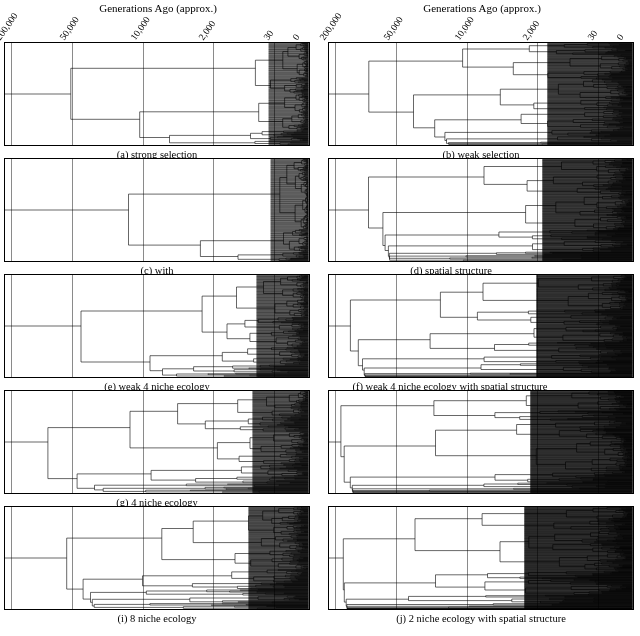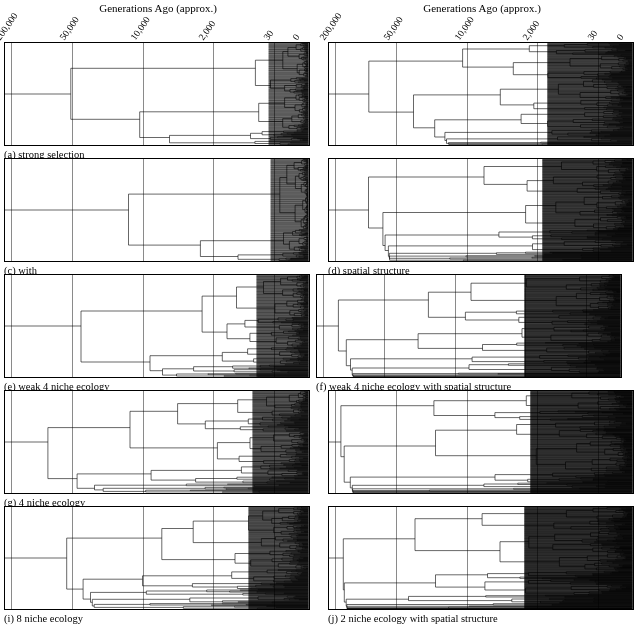--- a/index.html
+++ b/index.html
@@ -11,21 +11,21 @@
   .col-right{left:326px;}
 
   .axis-title{position:absolute;width:100%;text-align:center;font-size:11px;top:2px;}
   .axis-labels{position:absolute;top:16px;left:0;width:100%;height:26px;}
   .axis-labels span{position:absolute;font-size:9.5px;transform-origin:left bottom;
       transform:rotate(-55deg);white-space:nowrap;bottom:0;}
 
   .panel{position:absolute;left:0;width:100%;}
   .plotbox{position:relative;border:1px solid #000;background:#fff;overflow:hidden;box-sizing:border-box;}
   .gridline{position:absolute;top:0;bottom:0;width:1px;background:#8a8a8a;}
-  .caption{position:absolute;width:100%;font-size:10.5px;}
+  .caption{position:absolute;width:100%;text-align:center;font-size:10.5px;}
 
   .tree{position:absolute;left:0;top:0;width:100%;height:100%;}
   .tree svg{display:block;width:100%;height:100%;}
 </style>
 </head>
 <body>
 
 <div class="figure">
 
   <div class="col col-left">
@@ -78,20 +78,21 @@
           <div class="gridline" style="left: 208.08px;"></div>
           <div class="gridline" style="left: 269.28px;"></div>
           <div class="gridline" style="left: 302.94px;"></div>
           <div class="tree">
             <svg viewBox="0 0 304 102" preserveAspectRatio="none">
               <path d="M218.4 0.2L303.5 0.2M218.4 0.7L303.5 0.7M218.4 1.2L303.5 1.2M218.4 1.6L303.5 1.6M218.4 2.1L303.5 2.1M218.4 2.5L303.5 2.5M218.4 3.0L303.5 3.0M218.4 3.5L303.5 3.5M218.4 3.9L303.5 3.9M218.4 4.4L303.5 4.4M218.4 4.9L303.5 4.9M218.4 5.3L303.5 5.3M218.4 5.8L303.5 5.8M218.4 6.3L303.5 6.3M218.4 6.7L303.5 6.7M218.4 7.2L303.5 7.2M218.4 7.7L303.5 7.7M218.4 8.1L303.5 8.1M218.4 8.6L303.5 8.6M218.4 9.0L303.5 9.0M218.4 9.5L303.5 9.5M218.4 10.0L303.5 10.0M218.4 10.4L303.5 10.4M218.4 10.9L303.5 10.9M218.4 11.4L303.5 11.4M218.4 11.8L303.5 11.8M218.4 12.3L303.5 12.3M218.4 12.8L303.5 12.8M218.4 13.2L303.5 13.2M218.4 13.7L303.5 13.7M218.4 14.1L303.5 14.1M218.4 14.6L303.5 14.6M218.4 15.1L303.5 15.1M218.4 15.5L303.5 15.5M218.4 16.0L303.5 16.0M218.4 16.5L303.5 16.5M218.4 16.9L303.5 16.9M218.4 17.4L303.5 17.4M218.4 17.9L303.5 17.9M218.4 18.3L303.5 18.3M218.4 18.8L303.5 18.8M218.4 19.2L303.5 19.2M218.4 19.7L303.5 19.7M218.4 20.2L303.5 20.2M218.4 20.6L303.5 20.6M218.4 21.1L303.5 21.1M218.4 21.6L303.5 21.6M218.4 22.0L303.5 22.0M218.4 22.5L303.5 22.5M218.4 22.9L303.5 22.9M218.4 23.4L303.5 23.4M218.4 23.9L303.5 23.9M218.4 24.3L303.5 24.3M218.4 24.8L303.5 24.8M218.4 25.3L303.5 25.3M218.4 25.7L303.5 25.7M218.4 26.2L303.5 26.2M218.4 26.7L303.5 26.7M218.4 27.1L303.5 27.1M218.4 27.6L303.5 27.6M218.4 28.1L303.5 28.1M218.4 28.5L303.5 28.5M218.4 29.0L303.5 29.0M218.4 29.4L303.5 29.4M218.4 29.9L303.5 29.9M218.4 30.4L303.5 30.4M218.4 30.8L303.5 30.8M218.4 31.3L303.5 31.3M218.4 31.8L303.5 31.8M218.4 32.2L303.5 32.2M218.4 32.7L303.5 32.7M218.4 33.1L303.5 33.1M218.4 33.6L303.5 33.6M218.4 34.1L303.5 34.1M218.4 34.5L303.5 34.5M218.4 35.0L303.5 35.0M218.4 35.5L303.5 35.5M218.4 35.9L303.5 35.9M218.4 36.4L303.5 36.4M218.4 36.9L303.5 36.9M218.4 37.3L303.5 37.3M218.4 37.8L303.5 37.8M218.4 38.3L303.5 38.3M218.4 38.7L303.5 38.7M218.4 39.2L303.5 39.2M218.4 39.6L303.5 39.6M218.4 40.1L303.5 40.1M218.4 40.6L303.5 40.6M218.4 41.0L303.5 41.0M218.4 41.5L303.5 41.5M218.4 42.0L303.5 42.0M218.4 42.4L303.5 42.4M218.4 42.9L303.5 42.9M218.4 43.4L303.5 43.4M218.4 43.8L303.5 43.8M218.4 44.3L303.5 44.3M218.4 44.7L303.5 44.7M218.4 45.2L303.5 45.2M218.4 45.7L303.5 45.7M218.4 46.1L303.5 46.1M218.4 46.6L303.5 46.6M218.4 47.1L303.5 47.1M218.4 47.5L303.5 47.5M218.4 48.0L303.5 48.0M218.4 48.5L303.5 48.5M218.4 48.9L303.5 48.9M218.4 49.4L303.5 49.4M218.4 49.8L303.5 49.8M218.4 50.3L303.5 50.3M218.4 50.8L303.5 50.8M218.4 51.2L303.5 51.2M218.4 51.7L303.5 51.7M218.4 52.2L303.5 52.2M218.4 52.6L303.5 52.6M218.4 53.1L303.5 53.1M218.4 53.5L303.5 53.5M218.4 54.0L303.5 54.0M218.4 54.5L303.5 54.5M218.4 54.9L303.5 54.9M218.4 55.4L303.5 55.4M218.4 55.9L303.5 55.9M218.4 56.3L303.5 56.3M218.4 56.8L303.5 56.8M218.4 57.3L303.5 57.3M218.4 57.7L303.5 57.7M218.4 58.2L303.5 58.2M218.4 58.6L303.5 58.6M218.4 59.1L303.5 59.1M218.4 59.6L303.5 59.6M218.4 60.0L303.5 60.0M218.4 60.5L303.5 60.5M218.4 61.0L303.5 61.0M218.4 61.4L303.5 61.4M218.4 61.9L303.5 61.9M218.4 62.4L303.5 62.4M218.4 62.8L303.5 62.8M218.4 63.3L303.5 63.3M218.4 63.8L303.5 63.8M218.4 64.2L303.5 64.2M218.4 64.7L303.5 64.7M218.4 65.1L303.5 65.1M218.4 65.6L303.5 65.6M218.4 66.1L303.5 66.1M218.4 66.5L303.5 66.5M218.4 67.0L303.5 67.0M218.4 67.5L303.5 67.5M218.4 67.9L303.5 67.9M218.4 68.4L303.5 68.4M218.4 68.8L303.5 68.8M218.4 69.3L303.5 69.3M218.4 69.8L303.5 69.8M218.4 70.2L303.5 70.2M218.4 70.7L303.5 70.7M218.4 71.2L303.5 71.2M218.4 71.6L303.5 71.6M218.4 72.1L303.5 72.1M218.4 72.6L303.5 72.6M218.4 73.0L303.5 73.0M218.4 73.5L303.5 73.5M218.4 74.0L303.5 74.0M218.4 74.4L303.5 74.4M218.4 74.9L303.5 74.9M218.4 75.3L303.5 75.3M218.4 75.8L303.5 75.8M218.4 76.3L303.5 76.3M218.4 76.7L303.5 76.7M218.4 77.2L303.5 77.2M218.4 77.7L303.5 77.7M218.4 78.1L303.5 78.1M218.4 78.6L303.5 78.6M218.4 79.0L303.5 79.0M218.4 79.5L303.5 79.5M218.4 80.0L303.5 80.0M218.4 80.4L303.5 80.4M218.4 80.9L303.5 80.9M218.4 81.4L303.5 81.4M218.4 81.8L303.5 81.8M218.4 82.3L303.5 82.3M218.4 82.8L303.5 82.8M218.4 83.2L303.5 83.2M218.4 83.7L303.5 83.7M218.4 84.2L303.5 84.2M218.4 84.6L303.5 84.6M218.4 85.1L303.5 85.1M218.4 85.5L303.5 85.5M218.4 86.0L303.5 86.0M218.4 86.5L303.5 86.5M218.4 86.9L303.5 86.9M218.4 87.4L303.5 87.4M218.4 87.9L303.5 87.9M218.4 88.3L303.5 88.3M218.4 88.8L303.5 88.8M218.4 89.3L303.5 89.3M218.4 89.7L303.5 89.7M218.4 90.2L303.5 90.2M218.4 90.6L303.5 90.6M218.4 91.1L303.5 91.1M218.4 91.6L303.5 91.6M218.4 92.0L303.5 92.0M218.4 92.5L303.5 92.5M218.4 93.0L303.5 93.0M218.4 93.4L303.5 93.4M218.4 93.9L303.5 93.9M218.4 94.3L303.5 94.3M218.4 94.8L303.5 94.8M218.4 95.3L303.5 95.3M218.4 95.7L303.5 95.7M218.4 96.2L303.5 96.2M218.4 96.7L303.5 96.7M218.4 97.1L303.5 97.1M218.4 97.6L303.5 97.6M218.4 98.1L303.5 98.1M218.4 98.5L303.5 98.5M218.4 99.0L303.5 99.0M218.4 99.5L303.5 99.5M218.4 99.9L303.5 99.9M218.4 100.4L303.5 100.4M218.4 100.8L303.5 100.8M218.4 101.3L303.5 101.3M218.4 101.8L303.5 101.8" stroke="#000" stroke-width="0.55" fill="none"></path>
               <path d="M0.0 51.0L6.1 51.0M6.1 51.0L39.8 51.0M39.8 18.1L39.8 69.1M39.8 18.1L133.6 18.1M133.6 6.0L133.6 24.1M133.6 6.0L200.3 6.0M200.3 2.7L200.3 8.7M200.3 2.7L235.3 2.7M235.3 1.5L235.3 4.2M235.3 1.5L258.2 1.5M258.2 0.6L258.2 2.1M258.2 0.6L280.0 0.6M280.0 0.3L280.0 0.8M280.0 0.3L303.0 0.3M280.0 0.8L303.0 0.8M258.2 2.1L281.4 2.1M281.4 1.7L281.4 2.6M281.4 1.7L290.5 1.7M290.5 1.4L290.5 2.0M290.5 1.4L303.0 1.4M290.5 2.0L303.0 2.0M281.4 2.6L303.0 2.6M235.3 4.2L263.7 4.2M263.7 3.6L263.7 4.8M263.7 3.6L284.1 3.6M284.1 3.3L284.1 3.9M284.1 3.3L303.0 3.3M284.1 3.9L303.0 3.9M263.7 4.8L275.9 4.8M275.9 4.4L275.9 5.1M275.9 4.4L303.0 4.4M275.9 5.1L303.0 5.1M200.3 8.7L227.4 8.7M227.4 7.5L227.4 10.7M227.4 7.5L256.0 7.5M256.0 6.8L256.0 8.9M256.0 6.8L282.8 6.8M282.8 6.1L282.8 7.4M282.8 6.1L287.7 6.1M287.7 5.7L287.7 6.3M287.7 5.7L303.0 5.7M287.7 6.3L303.0 6.3M282.8 7.4L288.1 7.4M288.1 7.1L288.1 7.9M288.1 7.1L296.4 7.1M296.4 7.0L296.4 7.5M296.4 7.0L303.0 7.0M296.4 7.5L303.0 7.5M288.1 7.9L303.0 7.9M256.0 8.9L278.9 8.9M278.9 8.4L278.9 9.1M278.9 8.4L303.0 8.4M278.9 9.1L303.0 9.1M227.4 10.7L243.7 10.7M243.7 10.1L243.7 11.3M243.7 10.1L276.7 10.1M276.7 9.7L276.7 10.3M276.7 9.7L303.0 9.7M276.7 10.3L303.0 10.3M243.7 11.3L270.1 11.3M270.1 11.0L270.1 11.7M270.1 11.0L303.0 11.0M270.1 11.7L303.0 11.7M133.6 24.1L184.3 24.1M184.3 19.6L184.3 31.7M184.3 19.6L241.0 19.6M241.0 15.5L241.0 23.1M241.0 15.5L272.6 15.5M272.6 13.2L272.6 16.7M272.6 13.2L285.2 13.2M285.2 12.5L285.2 13.7M285.2 12.5L292.1 12.5M292.1 12.2L292.1 12.8M292.1 12.2L303.0 12.2M292.1 12.8L303.0 12.8M285.2 13.7L288.6 13.7M288.6 13.5L288.6 14.1M288.6 13.5L303.0 13.5M288.6 14.1L303.0 14.1M272.6 16.7L289.8 16.7M289.8 15.5L289.8 17.8M289.8 15.5L295.2 15.5M295.2 14.8L295.2 16.0M295.2 14.8L297.4 14.8M297.4 14.7L297.4 15.1M297.4 14.7L303.0 14.7M297.4 15.1L303.0 15.1M295.2 16.0L296.8 16.0M296.8 15.6L296.8 16.3M296.8 15.6L303.0 15.6M296.8 16.3L303.0 16.3M289.8 17.8L293.9 17.8M293.9 17.1L293.9 18.2M293.9 17.1L303.0 17.1M293.9 18.2L299.1 18.2M299.1 17.7L299.1 18.5M299.1 17.7L303.0 17.7M299.1 18.5L303.0 18.5M241.0 23.1L271.3 23.1M271.3 20.8L271.3 24.9M271.3 20.8L289.3 20.8M289.3 19.9L289.3 21.7M289.3 19.9L297.1 19.9M297.1 19.5L297.1 20.4M297.1 19.5L300.3 19.5M300.3 19.3L300.3 19.8M300.3 19.3L303.0 19.3M300.3 19.8L303.0 19.8M297.1 20.4L303.0 20.4M289.3 21.7L295.5 21.7M295.5 21.4L295.5 22.3M295.5 21.4L300.0 21.4M300.0 21.0L300.0 21.6M300.0 21.0L303.0 21.0M300.0 21.6L303.0 21.6M295.5 22.3L303.0 22.3M271.3 24.9L282.7 24.9M282.7 23.6L282.7 25.9M282.7 23.6L290.6 23.6M290.6 23.1L290.6 24.0M290.6 23.1L297.8 23.1M297.8 22.8L297.8 23.3M297.8 22.8L303.0 22.8M297.8 23.3L303.0 23.3M290.6 24.0L295.9 24.0M295.9 23.8L295.9 24.2M295.9 23.8L303.0 23.8M295.9 24.2L303.0 24.2M282.7 25.9L293.9 25.9M293.9 25.1L293.9 26.5M293.9 25.1L296.1 25.1M296.1 24.8L296.1 25.3M296.1 24.8L303.0 24.8M296.1 25.3L303.0 25.3M293.9 26.5L296.9 26.5M296.9 26.2L296.9 27.0M296.9 26.2L298.7 26.2M298.7 25.9L298.7 26.4M298.7 25.9L303.0 25.9M298.7 26.4L303.0 26.4M296.9 27.0L303.0 27.0M184.3 31.7L218.9 31.7M218.9 30.1L218.9 34.5M218.9 30.1L254.9 30.1M254.9 28.6L254.9 31.4M254.9 28.6L281.0 28.6M281.0 28.2L281.0 29.6M281.0 28.2L292.5 28.2M292.5 27.9L292.5 28.8M292.5 27.9L296.3 27.9M296.3 27.5L296.3 28.1M296.3 27.5L303.0 27.5M296.3 28.1L303.0 28.1M292.5 28.8L303.0 28.8M281.0 29.6L290.9 29.6M290.9 29.3L290.9 29.8M290.9 29.3L303.0 29.3M290.9 29.8L303.0 29.8M254.9 31.4L268.5 31.4M268.5 30.9L268.5 32.3M268.5 30.9L275.8 30.9M275.8 30.4L275.8 31.3M275.8 30.4L303.0 30.4M275.8 31.3L282.2 31.3M282.2 31.0L282.2 31.5M282.2 31.0L303.0 31.0M282.2 31.5L303.0 31.5M268.5 32.3L281.0 32.3M281.0 32.1L281.0 32.7M281.0 32.1L303.0 32.1M281.0 32.7L303.0 32.7M218.9 34.5L252.0 34.5M252.0 33.5L252.0 35.2M252.0 33.5L279.9 33.5M279.9 33.3L279.9 34.0M279.9 33.3L303.0 33.3M279.9 34.0L303.0 34.0M252.0 35.2L267.5 35.2M267.5 34.8L267.5 35.8M267.5 34.8L283.6 34.8M283.6 34.6L283.6 35.2M283.6 34.6L303.0 34.6M283.6 35.2L303.0 35.2M267.5 35.8L303.0 35.8M39.8 69.1L84.5 69.1M84.5 51.9L84.5 84.8M84.5 51.9L171.3 51.9M171.3 46.2L171.3 61.9M171.3 46.2L229.4 46.2M229.4 41.2L229.4 51.2M229.4 41.2L254.5 41.2M254.5 38.3L254.5 43.4M254.5 38.3L263.4 38.3M263.4 36.8L263.4 39.0M263.4 36.8L273.3 36.8M273.3 36.4L273.3 37.1M273.3 36.4L303.0 36.4M273.3 37.1L303.0 37.1M263.4 39.0L275.5 39.0M275.5 38.2L275.5 39.7M275.5 38.2L282.8 38.2M282.8 37.8L282.8 38.6M282.8 37.8L303.0 37.8M282.8 38.6L303.0 38.6M275.5 39.7L289.0 39.7M289.0 39.3L289.0 40.0M289.0 39.3L303.0 39.3M289.0 40.0L303.0 40.0M254.5 43.4L264.6 43.4M264.6 41.5L264.6 44.3M264.6 41.5L277.2 41.5M277.2 41.1L277.2 42.1M277.2 41.1L290.3 41.1M290.3 40.7L290.3 41.4M290.3 40.7L303.0 40.7M290.3 41.4L303.0 41.4M277.2 42.1L303.0 42.1M264.6 44.3L278.0 44.3M278.0 43.7L278.0 45.6M278.0 43.7L288.8 43.7M288.8 43.0L288.8 44.3M288.8 43.0L292.5 43.0M292.5 42.8L292.5 43.4M292.5 42.8L303.0 42.8M292.5 43.4L303.0 43.4M288.8 44.3L294.2 44.3M294.2 43.8L294.2 44.5M294.2 43.8L303.0 43.8M294.2 44.5L297.2 44.5M297.2 44.2L297.2 44.7M297.2 44.2L303.0 44.2M297.2 44.7L303.0 44.7M278.0 45.6L286.7 45.6M286.7 45.3L286.7 45.9M286.7 45.3L303.0 45.3M286.7 45.9L303.0 45.9M229.4 51.2L251.1 51.2M251.1 49.5L251.1 54.5M251.1 49.5L281.7 49.5M281.7 47.3L281.7 50.7M281.7 47.3L288.6 47.3M288.6 46.8L288.6 48.0M288.6 46.8L295.7 46.8M295.7 46.5L295.7 47.1M295.7 46.5L303.0 46.5M295.7 47.1L303.0 47.1M288.6 48.0L295.1 48.0M295.1 47.8L295.1 48.3M295.1 47.8L303.0 47.8M295.1 48.3L303.0 48.3M281.7 50.7L289.9 50.7M289.9 49.9L289.9 52.1M289.9 49.9L293.3 49.9M293.3 49.2L293.3 50.6M293.3 49.2L297.0 49.2M297.0 48.8L297.0 49.6M297.0 48.8L303.0 48.8M297.0 49.6L303.0 49.6M293.3 50.6L295.6 50.6M295.6 50.3L295.6 50.9M295.6 50.3L303.0 50.3M295.6 50.9L303.0 50.9M289.9 52.1L297.7 52.1M297.7 51.8L297.7 52.6M297.7 51.8L299.4 51.8M299.4 51.6L299.4 52.1M299.4 51.6L303.0 51.6M299.4 52.1L303.0 52.1M297.7 52.6L303.0 52.6M251.1 54.5L276.7 54.5M276.7 53.8L276.7 55.5M276.7 53.8L282.2 53.8M282.2 53.5L282.2 54.5M282.2 53.5L290.9 53.5M290.9 53.2L290.9 53.9M290.9 53.2L303.0 53.2M290.9 53.9L303.0 53.9M282.2 54.5L303.0 54.5M276.7 55.5L287.6 55.5M287.6 55.1L287.6 55.7M287.6 55.1L303.0 55.1M287.6 55.7L291.6 55.7M291.6 55.4L291.6 55.9M291.6 55.4L303.0 55.4M291.6 55.9L303.0 55.9M171.3 61.9L204.8 61.9M204.8 60.1L204.8 65.7M204.8 60.1L251.8 60.1M251.8 57.4L251.8 61.2M251.8 57.4L282.3 57.4M282.3 57.0L282.3 58.2M282.3 57.0L291.2 57.0M291.2 56.7L291.2 57.4M291.2 56.7L294.4 56.7M294.4 56.3L294.4 56.8M294.4 56.3L303.0 56.3M294.4 56.8L303.0 56.8M291.2 57.4L303.0 57.4M282.3 58.2L303.0 58.2M251.8 61.2L267.9 61.2M267.9 59.8L267.9 62.4M267.9 59.8L280.5 59.8M280.5 59.2L280.5 60.5M280.5 59.2L290.5 59.2M290.5 59.0L290.5 59.6M290.5 59.0L303.0 59.0M290.5 59.6L303.0 59.6M280.5 60.5L292.2 60.5M292.2 60.1L292.2 60.6M292.2 60.1L303.0 60.1M292.2 60.6L303.0 60.6M267.9 62.4L278.4 62.4M278.4 61.8L278.4 63.2M278.4 61.8L283.2 61.8M283.2 61.3L283.2 62.1M283.2 61.3L303.0 61.3M283.2 62.1L288.9 62.1M288.9 61.8L288.9 62.3M288.9 61.8L303.0 61.8M288.9 62.3L303.0 62.3M278.4 63.2L292.9 63.2M292.9 62.9L292.9 63.6M292.9 62.9L303.0 62.9M292.9 63.6L303.0 63.6M204.8 65.7L255.6 65.7M255.6 64.6L255.6 66.4M255.6 64.6L274.8 64.6M274.8 64.2L274.8 64.8M274.8 64.2L303.0 64.2M274.8 64.8L303.0 64.8M255.6 66.4L277.5 66.4M277.5 65.7L277.5 66.8M277.5 65.7L303.0 65.7M277.5 66.8L284.6 66.8M284.6 66.5L284.6 67.3M284.6 66.5L303.0 66.5M284.6 67.3L303.0 67.3M84.5 84.8L105.7 84.8M105.7 76.8L105.7 94.0M105.7 76.8L192.1 76.8M192.1 71.3L192.1 80.5M192.1 71.3L255.6 71.3M255.6 69.7L255.6 73.4M255.6 69.7L274.8 69.7M274.8 68.5L274.8 70.6M274.8 68.5L284.6 68.5M284.6 68.2L284.6 69.2M284.6 68.2L290.0 68.2M290.0 67.8L290.0 68.5M290.0 67.8L303.0 67.8M290.0 68.5L303.0 68.5M284.6 69.2L303.0 69.2M274.8 70.6L283.6 70.6M283.6 70.0L283.6 71.1M283.6 70.0L293.6 70.0M293.6 69.7L293.6 70.2M293.6 69.7L303.0 69.7M293.6 70.2L303.0 70.2M283.6 71.1L290.0 71.1M290.0 70.7L290.0 71.4M290.0 70.7L303.0 70.7M290.0 71.4L303.0 71.4M255.6 73.4L274.3 73.4M274.3 72.8L274.3 74.5M274.3 72.8L287.9 72.8M287.9 72.2L287.9 73.3M287.9 72.2L303.0 72.2M287.9 73.3L292.3 73.3M292.3 72.9L292.3 73.6M292.3 72.9L303.0 72.9M292.3 73.6L303.0 73.6M274.3 74.5L284.5 74.5M284.5 74.3L284.5 74.9M284.5 74.3L303.0 74.3M284.5 74.9L303.0 74.9M192.1 80.5L218.6 80.5M218.6 78.0L218.6 83.4M218.6 78.0L244.2 78.0M244.2 76.6L244.2 79.5M244.2 76.6L263.2 76.6M263.2 76.0L263.2 77.5M263.2 76.0L283.7 76.0M283.7 75.7L283.7 76.6M283.7 75.7L293.9 75.7M293.9 75.5L293.9 76.0M293.9 75.5L303.0 75.5M293.9 76.0L303.0 76.0M283.7 76.6L303.0 76.6M263.2 77.5L286.7 77.5M286.7 77.2L286.7 77.8M286.7 77.2L303.0 77.2M286.7 77.8L303.0 77.8M244.2 79.5L275.4 79.5M275.4 78.8L275.4 80.3M275.4 78.8L290.2 78.8M290.2 78.2L290.2 79.1M290.2 78.2L303.0 78.2M290.2 79.1L294.3 79.1M294.3 78.9L294.3 79.5M294.3 78.9L303.0 78.9M294.3 79.5L303.0 79.5M275.4 80.3L291.4 80.3M291.4 79.9L291.4 80.5M291.4 79.9L303.0 79.9M291.4 80.5L303.0 80.5M218.6 83.4L251.5 83.4M251.5 81.8L251.5 84.3M251.5 81.8L274.3 81.8M274.3 81.4L274.3 82.3M274.3 81.4L280.0 81.4M280.0 81.1L280.0 81.6M280.0 81.1L303.0 81.1M280.0 81.6L303.0 81.6M274.3 82.3L303.0 82.3M251.5 84.3L278.3 84.3M278.3 83.2L278.3 84.8M278.3 83.2L287.5 83.2M287.5 82.8L287.5 83.3M287.5 82.8L303.0 82.8M287.5 83.3L303.0 83.3M278.3 84.8L291.2 84.8M291.2 84.5L291.2 85.6M291.2 84.5L293.9 84.5M293.9 84.1L293.9 84.9M293.9 84.1L303.0 84.1M293.9 84.9L303.0 84.9M291.2 85.6L303.0 85.6M105.7 94.0L115.9 94.0M115.9 89.4L115.9 97.5M115.9 89.4L222.9 89.4M222.9 87.6L222.9 91.1M222.9 87.6L262.4 87.6M262.4 87.0L262.4 88.7M262.4 87.0L284.4 87.0M284.4 86.6L284.4 87.7M284.4 86.6L288.8 86.6M288.8 86.3L288.8 86.9M288.8 86.3L303.0 86.3M288.8 86.9L303.0 86.9M284.4 87.7L303.0 87.7M262.4 88.7L271.9 88.7M271.9 88.4L271.9 89.0M271.9 88.4L303.0 88.4M271.9 89.0L303.0 89.0M222.9 91.1L238.8 91.1M238.8 90.2L238.8 92.0M238.8 90.2L261.0 90.2M261.0 89.6L261.0 90.5M261.0 89.6L303.0 89.6M261.0 90.5L269.9 90.5M269.9 90.3L269.9 90.9M269.9 90.3L303.0 90.3M269.9 90.9L303.0 90.9M238.8 92.0L267.0 92.0M267.0 91.7L267.0 92.6M267.0 91.7L281.4 91.7M281.4 91.4L281.4 92.0M281.4 91.4L303.0 91.4M281.4 92.0L303.0 92.0M267.0 92.6L303.0 92.6M115.9 97.5L117.5 97.5M117.5 95.9L117.5 100.4M117.5 95.9L228.5 95.9M228.5 93.9L228.5 96.8M228.5 93.9L254.8 93.9M254.8 93.5L254.8 94.4M254.8 93.5L275.7 93.5M275.7 93.2L275.7 93.7M275.7 93.2L303.0 93.2M275.7 93.7L303.0 93.7M254.8 94.4L303.0 94.4M228.5 96.8L262.6 96.8M262.6 95.7L262.6 97.7M262.6 95.7L272.2 95.7M272.2 95.3L272.2 96.1M272.2 95.3L303.0 95.3M272.2 96.1L303.0 96.1M262.6 97.7L281.7 97.7M281.7 96.9L281.7 98.1M281.7 96.9L303.0 96.9M281.7 98.1L288.3 98.1M288.3 97.7L288.3 98.4M288.3 97.7L303.0 97.7M288.3 98.4L303.0 98.4M117.5 100.4L119.5 100.4M119.5 99.6L119.5 101.2M119.5 99.6L211.7 99.6M211.7 99.2L211.7 99.9M211.7 99.2L303.0 99.2M211.7 99.9L303.0 99.9M119.5 101.2L120.2 101.2M120.2 100.6L120.2 101.5M120.2 100.6L303.0 100.6M120.2 101.5L213.2 101.5M213.2 101.2L213.2 101.8M213.2 101.2L303.0 101.2M213.2 101.8L303.0 101.8" stroke="#000" stroke-width="0.6" fill="none"></path>
             </svg>
           </div>
         </div>
+        <div class="caption" style="top: 107px;">(b) weak selection</div>
       </div>
       <div class="panel" style="left: 4px; top: 158px; width: 306px;">
         <div class="plotbox" style="width: 306px; height: 104px;">
           <div class="gridline" style="left: 6.12px;"></div>
           <div class="gridline" style="left: 67.32px;"></div>
           <div class="gridline" style="left: 137.7px;"></div>
           <div class="gridline" style="left: 208.08px;"></div>
           <div class="gridline" style="left: 269.28px;"></div>
           <div class="gridline" style="left: 302.94px;"></div>
           <div class="tree">
@@ -130,21 +131,21 @@
           <div class="gridline" style="left: 302.94px;"></div>
           <div class="tree">
             <svg viewBox="0 0 304 102" preserveAspectRatio="none">
               <path d="M251.5 0.3L303.5 0.3M251.5 0.9L303.5 0.9M251.5 1.5L303.5 1.5M251.5 2.1L303.5 2.1M251.5 2.7L303.5 2.7M251.5 3.3L303.5 3.3M251.5 3.9L303.5 3.9M251.5 4.5L303.5 4.5M251.5 5.1L303.5 5.1M251.5 5.7L303.5 5.7M251.5 6.3L303.5 6.3M251.5 6.9L303.5 6.9M251.5 7.5L303.5 7.5M251.5 8.1L303.5 8.1M251.5 8.7L303.5 8.7M251.5 9.3L303.5 9.3M251.5 9.9L303.5 9.9M251.5 10.5L303.5 10.5M251.5 11.1L303.5 11.1M251.5 11.7L303.5 11.7M251.5 12.3L303.5 12.3M251.5 12.9L303.5 12.9M251.5 13.5L303.5 13.5M251.5 14.1L303.5 14.1M251.5 14.7L303.5 14.7M251.5 15.3L303.5 15.3M251.5 15.9L303.5 15.9M251.5 16.5L303.5 16.5M251.5 17.1L303.5 17.1M251.5 17.7L303.5 17.7M251.5 18.3L303.5 18.3M251.5 18.9L303.5 18.9M251.5 19.5L303.5 19.5M251.5 20.1L303.5 20.1M251.5 20.7L303.5 20.7M251.5 21.3L303.5 21.3M251.5 21.9L303.5 21.9M251.5 22.5L303.5 22.5M251.5 23.1L303.5 23.1M251.5 23.7L303.5 23.7M251.5 24.3L303.5 24.3M251.5 24.9L303.5 24.9M251.5 25.5L303.5 25.5M251.5 26.1L303.5 26.1M251.5 26.7L303.5 26.7M251.5 27.3L303.5 27.3M251.5 27.9L303.5 27.9M251.5 28.5L303.5 28.5M251.5 29.1L303.5 29.1M251.5 29.7L303.5 29.7M251.5 30.3L303.5 30.3M251.5 30.9L303.5 30.9M251.5 31.5L303.5 31.5M251.5 32.1L303.5 32.1M251.5 32.7L303.5 32.7M251.5 33.3L303.5 33.3M251.5 33.9L303.5 33.9M251.5 34.5L303.5 34.5M251.5 35.1L303.5 35.1M251.5 35.7L303.5 35.7M251.5 36.3L303.5 36.3M251.5 36.9L303.5 36.9M251.5 37.5L303.5 37.5M251.5 38.1L303.5 38.1M251.5 38.7L303.5 38.7M251.5 39.3L303.5 39.3M251.5 39.9L303.5 39.9M251.5 40.5L303.5 40.5M251.5 41.1L303.5 41.1M251.5 41.7L303.5 41.7M251.5 42.3L303.5 42.3M251.5 42.9L303.5 42.9M251.5 43.5L303.5 43.5M251.5 44.1L303.5 44.1M251.5 44.7L303.5 44.7M251.5 45.3L303.5 45.3M251.5 45.9L303.5 45.9M251.5 46.5L303.5 46.5M251.5 47.1L303.5 47.1M251.5 47.7L303.5 47.7M251.5 48.3L303.5 48.3M251.5 48.9L303.5 48.9M251.5 49.5L303.5 49.5M251.5 50.1L303.5 50.1M251.5 50.7L303.5 50.7M251.5 51.3L303.5 51.3M251.5 51.9L303.5 51.9M251.5 52.5L303.5 52.5M251.5 53.1L303.5 53.1M251.5 53.7L303.5 53.7M251.5 54.3L303.5 54.3M251.5 54.9L303.5 54.9M251.5 55.5L303.5 55.5M251.5 56.1L303.5 56.1M251.5 56.7L303.5 56.7M251.5 57.3L303.5 57.3M251.5 57.9L303.5 57.9M251.5 58.5L303.5 58.5M251.5 59.1L303.5 59.1M251.5 59.7L303.5 59.7M251.5 60.3L303.5 60.3M251.5 60.9L303.5 60.9M251.5 61.5L303.5 61.5M251.5 62.1L303.5 62.1M251.5 62.7L303.5 62.7M251.5 63.3L303.5 63.3M251.5 63.9L303.5 63.9M251.5 64.5L303.5 64.5M251.5 65.1L303.5 65.1M251.5 65.7L303.5 65.7M251.5 66.3L303.5 66.3M251.5 66.9L303.5 66.9M251.5 67.5L303.5 67.5M251.5 68.1L303.5 68.1M251.5 68.7L303.5 68.7M251.5 69.3L303.5 69.3M251.5 69.9L303.5 69.9M251.5 70.5L303.5 70.5M251.5 71.1L303.5 71.1M251.5 71.7L303.5 71.7M251.5 72.3L303.5 72.3M251.5 72.9L303.5 72.9M251.5 73.5L303.5 73.5M251.5 74.1L303.5 74.1M251.5 74.7L303.5 74.7M251.5 75.3L303.5 75.3M251.5 75.9L303.5 75.9M251.5 76.5L303.5 76.5M251.5 77.1L303.5 77.1M251.5 77.7L303.5 77.7M251.5 78.3L303.5 78.3M251.5 78.9L303.5 78.9M251.5 79.5L303.5 79.5M251.5 80.1L303.5 80.1M251.5 80.7L303.5 80.7M251.5 81.3L303.5 81.3M251.5 81.9L303.5 81.9M251.5 82.5L303.5 82.5M251.5 83.1L303.5 83.1M251.5 83.7L303.5 83.7M251.5 84.3L303.5 84.3M251.5 84.9L303.5 84.9M251.5 85.5L303.5 85.5M251.5 86.1L303.5 86.1M251.5 86.7L303.5 86.7M251.5 87.3L303.5 87.3M251.5 87.9L303.5 87.9M251.5 88.5L303.5 88.5M251.5 89.1L303.5 89.1M251.5 89.7L303.5 89.7M251.5 90.3L303.5 90.3M251.5 90.9L303.5 90.9M251.5 91.5L303.5 91.5M251.5 92.1L303.5 92.1M251.5 92.7L303.5 92.7M251.5 93.3L303.5 93.3M251.5 93.9L303.5 93.9M251.5 94.5L303.5 94.5M251.5 95.1L303.5 95.1M251.5 95.7L303.5 95.7M251.5 96.3L303.5 96.3M251.5 96.9L303.5 96.9M251.5 97.5L303.5 97.5M251.5 98.1L303.5 98.1M251.5 98.7L303.5 98.7M251.5 99.3L303.5 99.3M251.5 99.9L303.5 99.9M251.5 100.5L303.5 100.5M251.5 101.1L303.5 101.1M251.5 101.7L303.5 101.7" stroke="#000" stroke-width="0.55" fill="none"></path>
               <path d="M0.0 51.0L6.1 51.0M6.1 51.0L76.0 51.0M76.0 36.0L76.0 87.0M76.0 36.0L197.1 36.0M197.1 21.1L197.1 57.1M197.1 21.1L231.5 21.1M231.5 12.0L231.5 33.1M231.5 12.0L258.5 12.0M258.5 6.5L258.5 18.5M258.5 6.5L275.6 6.5M275.6 3.3L275.6 9.8M275.6 3.3L282.5 3.3M282.5 1.9L282.5 5.2M282.5 1.9L292.0 1.9M292.0 1.3L292.0 3.2M292.0 1.3L294.5 1.3M294.5 0.8L294.5 2.1M294.5 0.8L296.3 0.8M296.3 0.3L296.3 1.2M296.3 0.3L303.0 0.3M296.3 1.2L299.6 1.2M299.6 0.9L299.6 1.4M299.6 0.9L303.0 0.9M299.6 1.4L303.0 1.4M294.5 2.1L297.5 2.1M297.5 1.9L297.5 2.4M297.5 1.9L303.0 1.9M297.5 2.4L303.0 2.4M292.0 3.2L296.3 3.2M296.3 2.9L296.3 3.5M296.3 2.9L303.0 2.9M296.3 3.5L303.0 3.5M282.5 5.2L287.2 5.2M287.2 4.8L287.2 6.1M287.2 4.8L292.5 4.8M292.5 4.2L292.5 5.1M292.5 4.2L303.0 4.2M292.5 5.1L294.9 5.1M294.9 4.9L294.9 5.5M294.9 4.9L303.0 4.9M294.9 5.5L303.0 5.5M287.2 6.1L303.0 6.1M275.6 9.8L291.9 9.8M291.9 7.8L291.9 11.0M291.9 7.8L298.3 7.8M298.3 7.3L298.3 8.5M298.3 7.3L301.1 7.3M301.1 6.8L301.1 7.5M301.1 6.8L303.0 6.8M301.1 7.5L301.9 7.5M301.9 7.3L301.9 7.7M301.9 7.3L303.0 7.3M301.9 7.7L303.0 7.7M298.3 8.5L299.8 8.5M299.8 8.2L299.8 8.7M299.8 8.2L303.0 8.2M299.8 8.7L303.0 8.7M291.9 11.0L295.8 11.0M295.8 9.8L295.8 11.9M295.8 9.8L297.8 9.8M297.8 9.4L297.8 10.3M297.8 9.4L303.0 9.4M297.8 10.3L303.0 10.3M295.8 11.9L298.7 11.9M298.7 11.1L298.7 12.3M298.7 11.1L303.0 11.1M298.7 12.3L300.4 12.3M300.4 11.8L300.4 12.6M300.4 11.8L303.0 11.8M300.4 12.6L303.0 12.6M258.5 18.5L277.6 18.5M277.6 14.9L277.6 20.4M277.6 14.9L288.1 14.9M288.1 14.1L288.1 16.0M288.1 14.1L292.7 14.1M292.7 13.5L292.7 14.6M292.7 13.5L303.0 13.5M292.7 14.6L296.1 14.6M296.1 14.1L296.1 14.8M296.1 14.1L303.0 14.1M296.1 14.8L298.7 14.8M298.7 14.6L298.7 15.0M298.7 14.6L303.0 14.6M298.7 15.0L303.0 15.0M288.1 16.0L293.8 16.0M293.8 15.8L293.8 16.6M293.8 15.8L299.1 15.8M299.1 15.4L299.1 15.9M299.1 15.4L303.0 15.4M299.1 15.9L303.0 15.9M293.8 16.6L303.0 16.6M277.6 20.4L288.2 20.4M288.2 18.3L288.2 21.9M288.2 18.3L291.8 18.3M291.8 17.7L291.8 19.2M291.8 17.7L295.9 17.7M295.9 17.5L295.9 18.4M295.9 17.5L299.7 17.5M299.7 17.1L299.7 17.8M299.7 17.1L303.0 17.1M299.7 17.8L303.0 17.8M295.9 18.4L303.0 18.4M291.8 19.2L297.9 19.2M297.9 19.0L297.9 19.6M297.9 19.0L303.0 19.0M297.9 19.6L303.0 19.6M288.2 21.9L295.7 21.9M295.7 20.6L295.7 22.7M295.7 20.6L298.6 20.6M298.6 20.1L298.6 20.9M298.6 20.1L303.0 20.1M298.6 20.9L300.5 20.9M300.5 20.6L300.5 21.1M300.5 20.6L303.0 20.6M300.5 21.1L303.0 21.1M295.7 22.7L297.1 22.7M297.1 21.9L297.1 23.3M297.1 21.9L299.3 21.9M299.3 21.7L299.3 22.3M299.3 21.7L303.0 21.7M299.3 22.3L303.0 22.3M297.1 23.3L299.6 23.3M299.6 22.9L299.6 23.6M299.6 22.9L303.0 22.9M299.6 23.6L303.0 23.6M231.5 33.1L269.9 33.1M269.9 28.8L269.9 38.0M269.9 28.8L281.8 28.8M281.8 26.2L281.8 31.0M281.8 26.2L292.6 26.2M292.6 25.2L292.6 27.4M292.6 25.2L296.0 25.2M296.0 24.5L296.0 25.7M296.0 24.5L299.5 24.5M299.5 24.2L299.5 24.7M299.5 24.2L303.0 24.2M299.5 24.7L303.0 24.7M296.0 25.7L299.4 25.7M299.4 25.3L299.4 26.0M299.4 25.3L303.0 25.3M299.4 26.0L303.0 26.0M292.6 27.4L298.8 27.4M298.8 26.8L298.8 27.8M298.8 26.8L299.6 26.8M299.6 26.6L299.6 27.1M299.6 26.6L303.0 26.6M299.6 27.1L303.0 27.1M298.8 27.8L301.1 27.8M301.1 27.5L301.1 28.0M301.1 27.5L303.0 27.5M301.1 28.0L303.0 28.0M281.8 31.0L288.2 31.0M288.2 29.4L288.2 32.1M288.2 29.4L292.5 29.4M292.5 28.8L292.5 29.9M292.5 28.8L295.5 28.8M295.5 28.5L295.5 29.0M295.5 28.5L303.0 28.5M295.5 29.0L303.0 29.0M292.5 29.9L296.2 29.9M296.2 29.5L296.2 30.1M296.2 29.5L303.0 29.5M296.2 30.1L303.0 30.1M288.2 32.1L295.5 32.1M295.5 31.3L295.5 33.0M295.5 31.3L298.6 31.3M298.6 30.7L298.6 31.6M298.6 30.7L303.0 30.7M298.6 31.6L299.8 31.6M299.8 31.4L299.8 32.0M299.8 31.4L303.0 31.4M299.8 32.0L303.0 32.0M295.5 33.0L299.1 33.0M299.1 32.5L299.1 33.3M299.1 32.5L303.0 32.5M299.1 33.3L303.0 33.3M269.9 38.0L284.8 38.0M284.8 35.6L284.8 39.9M284.8 35.6L293.7 35.6M293.7 34.6L293.7 36.5M293.7 34.6L298.6 34.6M298.6 34.1L298.6 35.0M298.6 34.1L303.0 34.1M298.6 35.0L300.9 35.0M300.9 34.8L300.9 35.3M300.9 34.8L303.0 34.8M300.9 35.3L303.0 35.3M293.7 36.5L295.8 36.5M295.8 35.9L295.8 36.9M295.8 35.9L303.0 35.9M295.8 36.9L299.6 36.9M299.6 36.5L299.6 37.1M299.6 36.5L303.0 36.5M299.6 37.1L303.0 37.1M284.8 39.9L289.3 39.9M289.3 38.4L289.3 40.8M289.3 38.4L295.9 38.4M295.9 38.1L295.9 39.1M295.9 38.1L298.8 38.1M298.8 37.8L298.8 38.4M298.8 37.8L303.0 37.8M298.8 38.4L303.0 38.4M295.9 39.1L303.0 39.1M289.3 40.8L296.5 40.8M296.5 39.9L296.5 41.3M296.5 39.9L300.2 39.9M300.2 39.7L300.2 40.1M300.2 39.7L303.0 39.7M300.2 40.1L303.0 40.1M296.5 41.3L299.0 41.3M299.0 40.9L299.0 41.9M299.0 40.9L300.5 40.9M300.5 40.6L300.5 41.2M300.5 40.6L303.0 40.6M300.5 41.2L303.0 41.2M299.0 41.9L303.0 41.9M197.1 57.1L222.0 57.1M222.0 48.9L222.0 63.7M222.0 48.9L239.9 48.9M239.9 45.4L239.9 52.0M239.9 45.4L253.2 45.4M253.2 44.3L253.2 47.4M253.2 44.3L273.0 44.3M273.0 42.9L273.0 44.9M273.0 42.9L287.0 42.9M287.0 42.5L287.0 43.1M287.0 42.5L303.0 42.5M287.0 43.1L303.0 43.1M273.0 44.9L280.9 44.9M280.9 44.1L280.9 45.5M280.9 44.1L287.9 44.1M287.9 43.8L287.9 44.4M287.9 43.8L303.0 43.8M287.9 44.4L303.0 44.4M280.9 45.5L288.1 45.5M288.1 45.1L288.1 45.9M288.1 45.1L303.0 45.1M288.1 45.9L303.0 45.9M253.2 47.4L267.8 47.4M267.8 46.7L267.8 47.8M267.8 46.7L303.0 46.7M267.8 47.8L276.2 47.8M276.2 47.4L276.2 48.0M276.2 47.4L303.0 47.4M276.2 48.0L287.0 48.0M287.0 47.8L287.0 48.2M287.0 47.8L303.0 47.8M287.0 48.2L303.0 48.2M239.9 52.0L274.3 52.0M274.3 50.6L274.3 54.1M274.3 50.6L286.9 50.6M286.9 49.6L286.9 51.7M286.9 49.6L293.8 49.6M293.8 49.0L293.8 50.1M293.8 49.0L298.7 49.0M298.7 48.8L298.7 49.3M298.7 48.8L303.0 48.8M298.7 49.3L303.0 49.3M293.8 50.1L295.9 50.1M295.9 49.8L295.9 50.4M295.9 49.8L303.0 49.8M295.9 50.4L303.0 50.4M286.9 51.7L296.0 51.7M296.0 51.3L296.0 52.3M296.0 51.3L299.3 51.3M299.3 51.0L299.3 51.6M299.3 51.0L303.0 51.0M299.3 51.6L303.0 51.6M296.0 52.3L303.0 52.3M274.3 54.1L287.6 54.1M287.6 53.3L287.6 54.6M287.6 53.3L295.5 53.3M295.5 53.1L295.5 53.6M295.5 53.1L303.0 53.1M295.5 53.6L303.0 53.6M287.6 54.6L292.7 54.6M292.7 54.1L292.7 54.9M292.7 54.1L303.0 54.1M292.7 54.9L298.4 54.9M298.4 54.7L298.4 55.3M298.4 54.7L303.0 54.7M298.4 55.3L303.0 55.3M222.0 63.7L244.9 63.7M244.9 58.3L244.9 66.5M244.9 58.3L266.4 58.3M266.4 57.4L266.4 60.2M266.4 57.4L278.5 57.4M278.5 56.2L278.5 58.2M278.5 56.2L283.4 56.2M283.4 56.0L283.4 56.7M283.4 56.0L289.8 56.0M289.8 55.7L289.8 56.2M289.8 55.7L303.0 55.7M289.8 56.2L303.0 56.2M283.4 56.7L303.0 56.7M278.5 58.2L291.7 58.2M291.7 57.5L291.7 58.7M291.7 57.5L293.9 57.5M293.9 57.3L293.9 57.8M293.9 57.3L303.0 57.3M293.9 57.8L303.0 57.8M291.7 58.7L294.1 58.7M294.1 58.2L294.1 58.9M294.1 58.2L303.0 58.2M294.1 58.9L303.0 58.9M266.4 60.2L287.7 60.2M287.7 59.9L287.7 60.7M287.7 59.9L291.4 59.9M291.4 59.6L291.4 60.1M291.4 59.6L303.0 59.6M291.4 60.1L303.0 60.1M287.7 60.7L303.0 60.7M244.9 66.5L271.1 66.5M271.1 62.9L271.1 68.3M271.1 62.9L283.4 62.9M283.4 61.8L283.4 63.6M283.4 61.8L294.9 61.8M294.9 61.5L294.9 62.1M294.9 61.5L303.0 61.5M294.9 62.1L303.0 62.1M283.4 63.6L293.1 63.6M293.1 63.2L293.1 64.4M293.1 63.2L295.3 63.2M295.3 62.8L295.3 63.6M295.3 62.8L303.0 62.8M295.3 63.6L303.0 63.6M293.1 64.4L303.0 64.4M271.1 68.3L282.6 68.3M282.6 66.4L282.6 70.0M282.6 66.4L290.4 66.4M290.4 65.3L290.4 67.0M290.4 65.3L295.9 65.3M295.9 65.1L295.9 65.6M295.9 65.1L303.0 65.1M295.9 65.6L303.0 65.6M290.4 67.0L297.7 67.0M297.7 66.6L297.7 67.8M297.7 66.6L299.3 66.6M299.3 66.2L299.3 67.0M299.3 66.2L303.0 66.2M299.3 67.0L303.0 67.0M297.7 67.8L303.0 67.8M282.6 70.0L287.1 70.0M287.1 69.1L287.1 71.0M287.1 69.1L294.8 69.1M294.8 68.5L294.8 69.4M294.8 68.5L303.0 68.5M294.8 69.4L297.1 69.4M297.1 69.1L297.1 69.7M297.1 69.1L303.0 69.1M297.1 69.7L303.0 69.7M287.1 71.0L292.1 71.0M292.1 70.6L292.1 71.6M292.1 70.6L295.9 70.6M295.9 70.3L295.9 70.9M295.9 70.3L303.0 70.3M295.9 70.9L303.0 70.9M292.1 71.6L303.0 71.6M76.0 87.0L145.0 87.0M145.0 80.7L145.0 95.7M145.0 80.7L217.3 80.7M217.3 77.4L217.3 86.1M217.3 77.4L242.6 77.4M242.6 73.8L242.6 79.2M242.6 73.8L266.5 73.8M266.5 72.8L266.5 74.6M266.5 72.8L282.3 72.8M282.3 72.3L282.3 73.1M282.3 72.3L303.0 72.3M282.3 73.1L289.0 73.1M289.0 72.9L289.0 73.4M289.0 72.9L303.0 72.9M289.0 73.4L303.0 73.4M266.5 74.6L280.9 74.6M280.9 74.0L280.9 75.0M280.9 74.0L303.0 74.0M280.9 75.0L293.2 75.0M293.2 74.7L293.2 75.4M293.2 74.7L303.0 74.7M293.2 75.4L303.0 75.4M242.6 79.2L274.6 79.2M274.6 76.9L274.6 80.5M274.6 76.9L285.7 76.9M285.7 76.2L285.7 77.5M285.7 76.2L294.1 76.2M294.1 75.9L294.1 76.5M294.1 75.9L303.0 75.9M294.1 76.5L303.0 76.5M285.7 77.5L289.6 77.5M289.6 77.3L289.6 78.0M289.6 77.3L294.6 77.3M294.6 77.2L294.6 77.6M294.6 77.2L303.0 77.2M294.6 77.6L303.0 77.6M289.6 78.0L303.0 78.0M274.6 80.5L286.7 80.5M286.7 79.1L286.7 81.4M286.7 79.1L295.0 79.1M295.0 78.7L295.0 79.6M295.0 78.7L303.0 78.7M295.0 79.6L299.7 79.6M299.7 79.4L299.7 79.9M299.7 79.4L303.0 79.4M299.7 79.9L303.0 79.9M286.7 81.4L293.0 81.4M293.0 80.8L293.0 82.2M293.0 80.8L296.0 80.8M296.0 80.6L296.0 81.3M296.0 80.6L299.7 80.6M299.7 80.3L299.7 80.7M299.7 80.3L303.0 80.3M299.7 80.7L303.0 80.7M296.0 81.3L303.0 81.3M293.0 82.2L298.1 82.2M298.1 81.9L298.1 82.4M298.1 81.9L303.0 81.9M298.1 82.4L303.0 82.4M217.3 86.1L248.6 86.1M248.6 83.8L248.6 87.1M248.6 83.8L278.1 83.8M278.1 83.3L278.1 84.3M278.1 83.3L292.3 83.3M292.3 83.1L292.3 83.6M292.3 83.1L303.0 83.1M292.3 83.6L303.0 83.6M278.1 84.3L285.1 84.3M285.1 84.1L285.1 84.6M285.1 84.1L303.0 84.1M285.1 84.6L303.0 84.6M248.6 87.1L275.4 87.1M275.4 86.0L275.4 88.3M275.4 86.0L281.3 86.0M281.3 85.6L281.3 86.8M281.3 85.6L293.1 85.6M293.1 85.1L293.1 85.9M293.1 85.1L303.0 85.1M293.1 85.9L295.6 85.9M295.6 85.6L295.6 86.1M295.6 85.6L303.0 85.6M295.6 86.1L303.0 86.1M281.3 86.8L303.0 86.8M275.4 88.3L288.6 88.3M288.6 87.5L288.6 88.7M288.6 87.5L303.0 87.5M288.6 88.7L294.5 88.7M294.5 88.3L294.5 89.1M294.5 88.3L303.0 88.3M294.5 89.1L303.0 89.1M145.0 95.7L157.5 95.7M157.5 93.8L157.5 100.1M157.5 93.8L188.6 93.8M188.6 91.7L188.6 96.0M188.6 91.7L227.6 91.7M227.6 91.0L227.6 93.2M227.6 91.0L255.2 91.0M255.2 90.4L255.2 91.9M255.2 90.4L264.4 90.4M264.4 90.1L264.4 91.0M264.4 90.1L280.2 90.1M280.2 89.6L280.2 90.3M280.2 89.6L303.0 89.6M280.2 90.3L303.0 90.3M264.4 91.0L303.0 91.0M255.2 91.9L269.2 91.9M269.2 91.6L269.2 92.2M269.2 91.6L303.0 91.6M269.2 92.2L303.0 92.2M227.6 93.2L243.9 93.2M243.9 92.9L243.9 93.6M243.9 92.9L303.0 92.9M243.9 93.6L303.0 93.6M188.6 96.0L229.1 96.0M229.1 94.7L229.1 96.8M229.1 94.7L255.2 94.7M255.2 94.2L255.2 95.0M255.2 94.2L303.0 94.2M255.2 95.0L272.2 95.0M272.2 94.8L272.2 95.3M272.2 94.8L303.0 94.8M272.2 95.3L303.0 95.3M229.1 96.8L267.1 96.8M267.1 95.9L267.1 97.3M267.1 95.9L275.5 95.9M275.5 95.7L275.5 96.1M275.5 95.7L303.0 95.7M275.5 96.1L303.0 96.1M267.1 97.3L282.8 97.3M282.8 96.9L282.8 97.7M282.8 96.9L303.0 96.9M282.8 97.7L303.0 97.7M157.5 100.1L171.5 100.1M171.5 99.0L171.5 101.0M171.5 99.0L203.0 99.0M203.0 98.7L203.0 99.6M203.0 98.7L230.6 98.7M230.6 98.4L230.6 99.0M230.6 98.4L303.0 98.4M230.6 99.0L303.0 99.0M203.0 99.6L303.0 99.6M171.5 101.0L219.2 101.0M219.2 100.5L219.2 101.5M219.2 100.5L244.6 100.5M244.6 100.2L244.6 100.7M244.6 100.2L303.0 100.2M244.6 100.7L303.0 100.7M219.2 101.5L253.4 101.5M253.4 101.4L253.4 101.9M253.4 101.4L303.0 101.4M253.4 101.9L303.0 101.9" stroke="#000" stroke-width="0.6" fill="none"></path>
             </svg>
           </div>
         </div>
         <div class="caption" style="top: 107px;">(e) weak 4 niche ecology</div>
       </div>
-      <div class="panel" style="left: 316px; top: 274px; width: 244px;">
+      <div class="panel" style="left: 328px; top: 274px; width: 244px;">
         <div class="plotbox" style="width: 306px; height: 104px;">
           <div class="gridline" style="left: 6.12px;"></div>
           <div class="gridline" style="left: 67.32px;"></div>
           <div class="gridline" style="left: 137.7px;"></div>
           <div class="gridline" style="left: 208.08px;"></div>
           <div class="gridline" style="left: 269.28px;"></div>
           <div class="gridline" style="left: 302.94px;"></div>
           <div class="tree">
             <svg viewBox="0 0 304 102" preserveAspectRatio="none">
               <path d="M207.4 0.2L303.5 0.2M207.4 0.6L303.5 0.6M207.4 1.0L303.5 1.0M207.4 1.4L303.5 1.4M207.4 1.8L303.5 1.8M207.4 2.2L303.5 2.2M207.4 2.7L303.5 2.7M207.4 3.1L303.5 3.1M207.4 3.5L303.5 3.5M207.4 3.9L303.5 3.9M207.4 4.3L303.5 4.3M207.4 4.7L303.5 4.7M207.4 5.1L303.5 5.1M207.4 5.5L303.5 5.5M207.4 5.9L303.5 5.9M207.4 6.3L303.5 6.3M207.4 6.7L303.5 6.7M207.4 7.1L303.5 7.1M207.4 7.5L303.5 7.5M207.4 8.0L303.5 8.0M207.4 8.4L303.5 8.4M207.4 8.8L303.5 8.8M207.4 9.2L303.5 9.2M207.4 9.6L303.5 9.6M207.4 10.0L303.5 10.0M207.4 10.4L303.5 10.4M207.4 10.8L303.5 10.8M207.4 11.2L303.5 11.2M207.4 11.6L303.5 11.6M207.4 12.0L303.5 12.0M207.4 12.4L303.5 12.4M207.4 12.9L303.5 12.9M207.4 13.3L303.5 13.3M207.4 13.7L303.5 13.7M207.4 14.1L303.5 14.1M207.4 14.5L303.5 14.5M207.4 14.9L303.5 14.9M207.4 15.3L303.5 15.3M207.4 15.7L303.5 15.7M207.4 16.1L303.5 16.1M207.4 16.5L303.5 16.5M207.4 16.9L303.5 16.9M207.4 17.3L303.5 17.3M207.4 17.7L303.5 17.7M207.4 18.2L303.5 18.2M207.4 18.6L303.5 18.6M207.4 19.0L303.5 19.0M207.4 19.4L303.5 19.4M207.4 19.8L303.5 19.8M207.4 20.2L303.5 20.2M207.4 20.6L303.5 20.6M207.4 21.0L303.5 21.0M207.4 21.4L303.5 21.4M207.4 21.8L303.5 21.8M207.4 22.2L303.5 22.2M207.4 22.6L303.5 22.6M207.4 23.1L303.5 23.1M207.4 23.5L303.5 23.5M207.4 23.9L303.5 23.9M207.4 24.3L303.5 24.3M207.4 24.7L303.5 24.7M207.4 25.1L303.5 25.1M207.4 25.5L303.5 25.5M207.4 25.9L303.5 25.9M207.4 26.3L303.5 26.3M207.4 26.7L303.5 26.7M207.4 27.1L303.5 27.1M207.4 27.5L303.5 27.5M207.4 27.9L303.5 27.9M207.4 28.4L303.5 28.4M207.4 28.8L303.5 28.8M207.4 29.2L303.5 29.2M207.4 29.6L303.5 29.6M207.4 30.0L303.5 30.0M207.4 30.4L303.5 30.4M207.4 30.8L303.5 30.8M207.4 31.2L303.5 31.2M207.4 31.6L303.5 31.6M207.4 32.0L303.5 32.0M207.4 32.4L303.5 32.4M207.4 32.8L303.5 32.8M207.4 33.3L303.5 33.3M207.4 33.7L303.5 33.7M207.4 34.1L303.5 34.1M207.4 34.5L303.5 34.5M207.4 34.9L303.5 34.9M207.4 35.3L303.5 35.3M207.4 35.7L303.5 35.7M207.4 36.1L303.5 36.1M207.4 36.5L303.5 36.5M207.4 36.9L303.5 36.9M207.4 37.3L303.5 37.3M207.4 37.7L303.5 37.7M207.4 38.1L303.5 38.1M207.4 38.6L303.5 38.6M207.4 39.0L303.5 39.0M207.4 39.4L303.5 39.4M207.4 39.8L303.5 39.8M207.4 40.2L303.5 40.2M207.4 40.6L303.5 40.6M207.4 41.0L303.5 41.0M207.4 41.4L303.5 41.4M207.4 41.8L303.5 41.8M207.4 42.2L303.5 42.2M207.4 42.6L303.5 42.6M207.4 43.0L303.5 43.0M207.4 43.5L303.5 43.5M207.4 43.9L303.5 43.9M207.4 44.3L303.5 44.3M207.4 44.7L303.5 44.7M207.4 45.1L303.5 45.1M207.4 45.5L303.5 45.5M207.4 45.9L303.5 45.9M207.4 46.3L303.5 46.3M207.4 46.7L303.5 46.7M207.4 47.1L303.5 47.1M207.4 47.5L303.5 47.5M207.4 47.9L303.5 47.9M207.4 48.3L303.5 48.3M207.4 48.8L303.5 48.8M207.4 49.2L303.5 49.2M207.4 49.6L303.5 49.6M207.4 50.0L303.5 50.0M207.4 50.4L303.5 50.4M207.4 50.8L303.5 50.8M207.4 51.2L303.5 51.2M207.4 51.6L303.5 51.6M207.4 52.0L303.5 52.0M207.4 52.4L303.5 52.4M207.4 52.8L303.5 52.8M207.4 53.2L303.5 53.2M207.4 53.7L303.5 53.7M207.4 54.1L303.5 54.1M207.4 54.5L303.5 54.5M207.4 54.9L303.5 54.9M207.4 55.3L303.5 55.3M207.4 55.7L303.5 55.7M207.4 56.1L303.5 56.1M207.4 56.5L303.5 56.5M207.4 56.9L303.5 56.9M207.4 57.3L303.5 57.3M207.4 57.7L303.5 57.7M207.4 58.1L303.5 58.1M207.4 58.5L303.5 58.5M207.4 59.0L303.5 59.0M207.4 59.4L303.5 59.4M207.4 59.8L303.5 59.8M207.4 60.2L303.5 60.2M207.4 60.6L303.5 60.6M207.4 61.0L303.5 61.0M207.4 61.4L303.5 61.4M207.4 61.8L303.5 61.8M207.4 62.2L303.5 62.2M207.4 62.6L303.5 62.6M207.4 63.0L303.5 63.0M207.4 63.4L303.5 63.4M207.4 63.9L303.5 63.9M207.4 64.3L303.5 64.3M207.4 64.7L303.5 64.7M207.4 65.1L303.5 65.1M207.4 65.5L303.5 65.5M207.4 65.9L303.5 65.9M207.4 66.3L303.5 66.3M207.4 66.7L303.5 66.7M207.4 67.1L303.5 67.1M207.4 67.5L303.5 67.5M207.4 67.9L303.5 67.9M207.4 68.3L303.5 68.3M207.4 68.7L303.5 68.7M207.4 69.2L303.5 69.2M207.4 69.6L303.5 69.6M207.4 70.0L303.5 70.0M207.4 70.4L303.5 70.4M207.4 70.8L303.5 70.8M207.4 71.2L303.5 71.2M207.4 71.6L303.5 71.6M207.4 72.0L303.5 72.0M207.4 72.4L303.5 72.4M207.4 72.8L303.5 72.8M207.4 73.2L303.5 73.2M207.4 73.6L303.5 73.6M207.4 74.1L303.5 74.1M207.4 74.5L303.5 74.5M207.4 74.9L303.5 74.9M207.4 75.3L303.5 75.3M207.4 75.7L303.5 75.7M207.4 76.1L303.5 76.1M207.4 76.5L303.5 76.5M207.4 76.9L303.5 76.9M207.4 77.3L303.5 77.3M207.4 77.7L303.5 77.7M207.4 78.1L303.5 78.1M207.4 78.5L303.5 78.5M207.4 78.9L303.5 78.9M207.4 79.4L303.5 79.4M207.4 79.8L303.5 79.8M207.4 80.2L303.5 80.2M207.4 80.6L303.5 80.6M207.4 81.0L303.5 81.0M207.4 81.4L303.5 81.4M207.4 81.8L303.5 81.8M207.4 82.2L303.5 82.2M207.4 82.6L303.5 82.6M207.4 83.0L303.5 83.0M207.4 83.4L303.5 83.4M207.4 83.8L303.5 83.8M207.4 84.3L303.5 84.3M207.4 84.7L303.5 84.7M207.4 85.1L303.5 85.1M207.4 85.5L303.5 85.5M207.4 85.9L303.5 85.9M207.4 86.3L303.5 86.3M207.4 86.7L303.5 86.7M207.4 87.1L303.5 87.1M207.4 87.5L303.5 87.5M207.4 87.9L303.5 87.9M207.4 88.3L303.5 88.3M207.4 88.7L303.5 88.7M207.4 89.1L303.5 89.1M207.4 89.6L303.5 89.6M207.4 90.0L303.5 90.0M207.4 90.4L303.5 90.4M207.4 90.8L303.5 90.8M207.4 91.2L303.5 91.2M207.4 91.6L303.5 91.6M207.4 92.0L303.5 92.0M207.4 92.4L303.5 92.4M207.4 92.8L303.5 92.8M207.4 93.2L303.5 93.2M207.4 93.6L303.5 93.6M207.4 94.0L303.5 94.0M207.4 94.5L303.5 94.5M207.4 94.9L303.5 94.9M207.4 95.3L303.5 95.3M207.4 95.7L303.5 95.7M207.4 96.1L303.5 96.1M207.4 96.5L303.5 96.5M207.4 96.9L303.5 96.9M207.4 97.3L303.5 97.3M207.4 97.7L303.5 97.7M207.4 98.1L303.5 98.1M207.4 98.5L303.5 98.5M207.4 98.9L303.5 98.9M207.4 99.3L303.5 99.3M207.4 99.8L303.5 99.8M207.4 100.2L303.5 100.2M207.4 100.6L303.5 100.6M207.4 101.0L303.5 101.0M207.4 101.4L303.5 101.4M207.4 101.8L303.5 101.8" stroke="#000" stroke-width="0.55" fill="none"></path>

